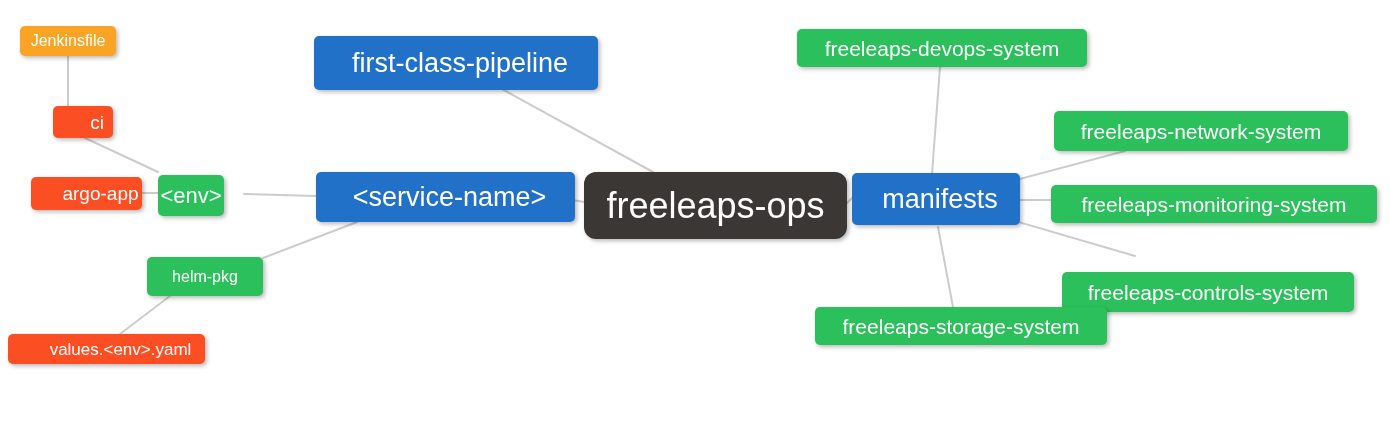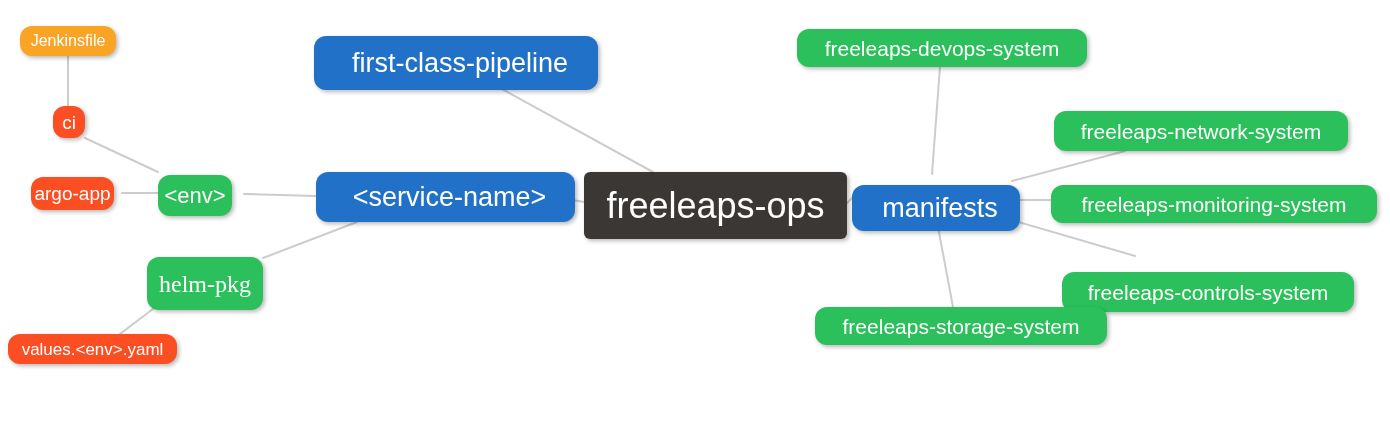--- a/index.html
+++ b/index.html
@@ -8,43 +8,43 @@
     background:var(--background,#fff);
     font-family:"Liberation Sans","DejaVu Sans",sans-serif;
   }
   .stage{position:absolute;left:0;top:0;width:1390px;height:421px;}
   svg.edges{position:absolute;left:0;top:0;width:1390px;height:421px;z-index:1;}
   svg.edges line{stroke:var(--edge,#ccc);stroke-width:2;fill:none;stroke-linecap:round;}
   .node{
     position:absolute;z-index:2;
     display:flex;align-items:center;justify-content:center;
     color:var(--node_text,#fff);
-    border-radius:12px;
+    border-radius:5px;
     box-shadow:2px 2px 4px rgba(0,0,0,.28);
     white-space:nowrap;
     cursor:pointer;
     line-height:1;
     user-select:none;
   }
-  .c-root{background:var(--root,#3b3734);border-radius:6px;}
+  .c-root{background:var(--root,#3b3734);border-radius:12px;}
   .c-branch{background:var(--branch,#2271c8);padding-left:8px;}
   .c-green{background:var(--green,#2bc05b);}
-  .c-red{background:var(--red,#fb4e22);}
+  .c-red{background:var(--red,#fb4e22);padding-left:28px;}
   .c-amber{background:var(--amber,#f9a425);}
 
   .n-jenkinsfile{left:20px;top:26px;width:96px;height:30px;font-size:16px;}
   .n-ci{left:53px;top:106px;width:32px;height:32px;font-size:19px;}
   .n-argo{left:31px;top:177px;width:83px;height:33px;font-size:19px;}
-  .n-env{left:158px;top:175px;width:74px;height:41px;font-size:22px;}
-  .n-helm{left:147px;top:257px;width:116px;height:53px;font-size:24px;font-family:Liberation Serif, serif;}
+  .n-env{left:158px;top:175px;width:66px;height:41px;font-size:22px;}
+  .n-helm{left:147px;top:257px;width:116px;height:39px;font-size:16px;}
   .n-values{left:8px;top:334px;width:169px;height:30px;font-size:17px;}
   .n-fcp{left:314px;top:36px;width:276px;height:54px;font-size:27px;}
   .n-service{left:316px;top:172px;width:251px;height:50px;font-size:27px;}
   .n-ops{left:584px;top:172px;width:263px;height:67px;font-size:36px;}
-  .n-manifests{left:852px;top:185px;width:160px;height:46px;font-size:27px;}
+  .n-manifests{left:852px;top:173px;width:160px;height:52px;font-size:27px;}
   .n-devops{left:797px;top:29px;width:290px;height:38px;font-size:21px;}
   .n-network{left:1054px;top:111px;width:294px;height:40px;font-size:21px;}
   .n-monitoring{left:1051px;top:185px;width:326px;height:38px;font-size:21px;}
   .n-controls{left:1062px;top:272px;width:292px;height:40px;font-size:21px;}
   .n-storage{left:815px;top:307px;width:292px;height:38px;font-size:21px;}
 </style>
 </head>
 <body>
 
 <div class="stage">

